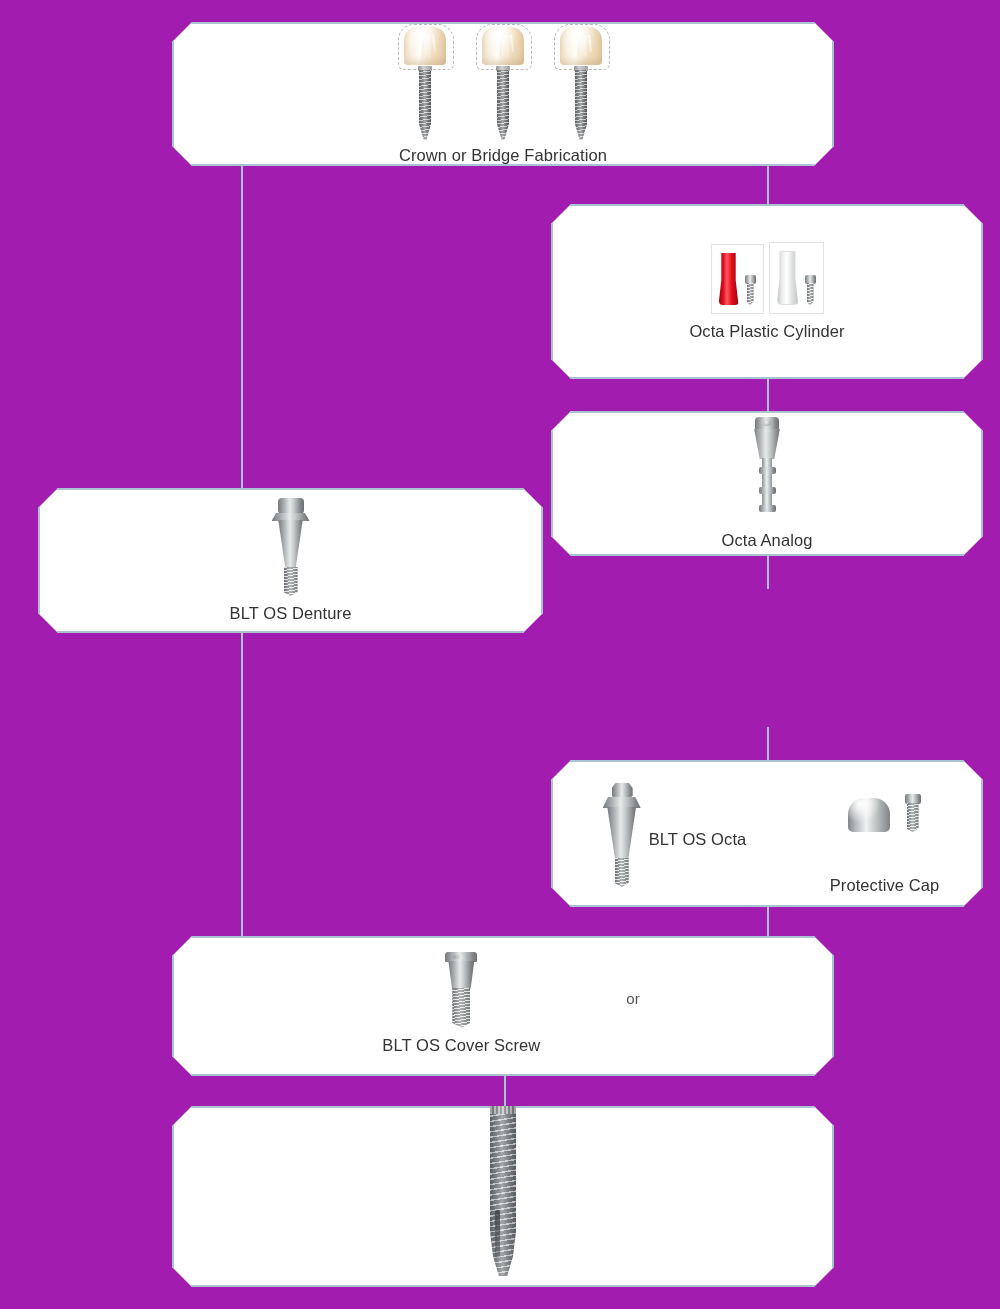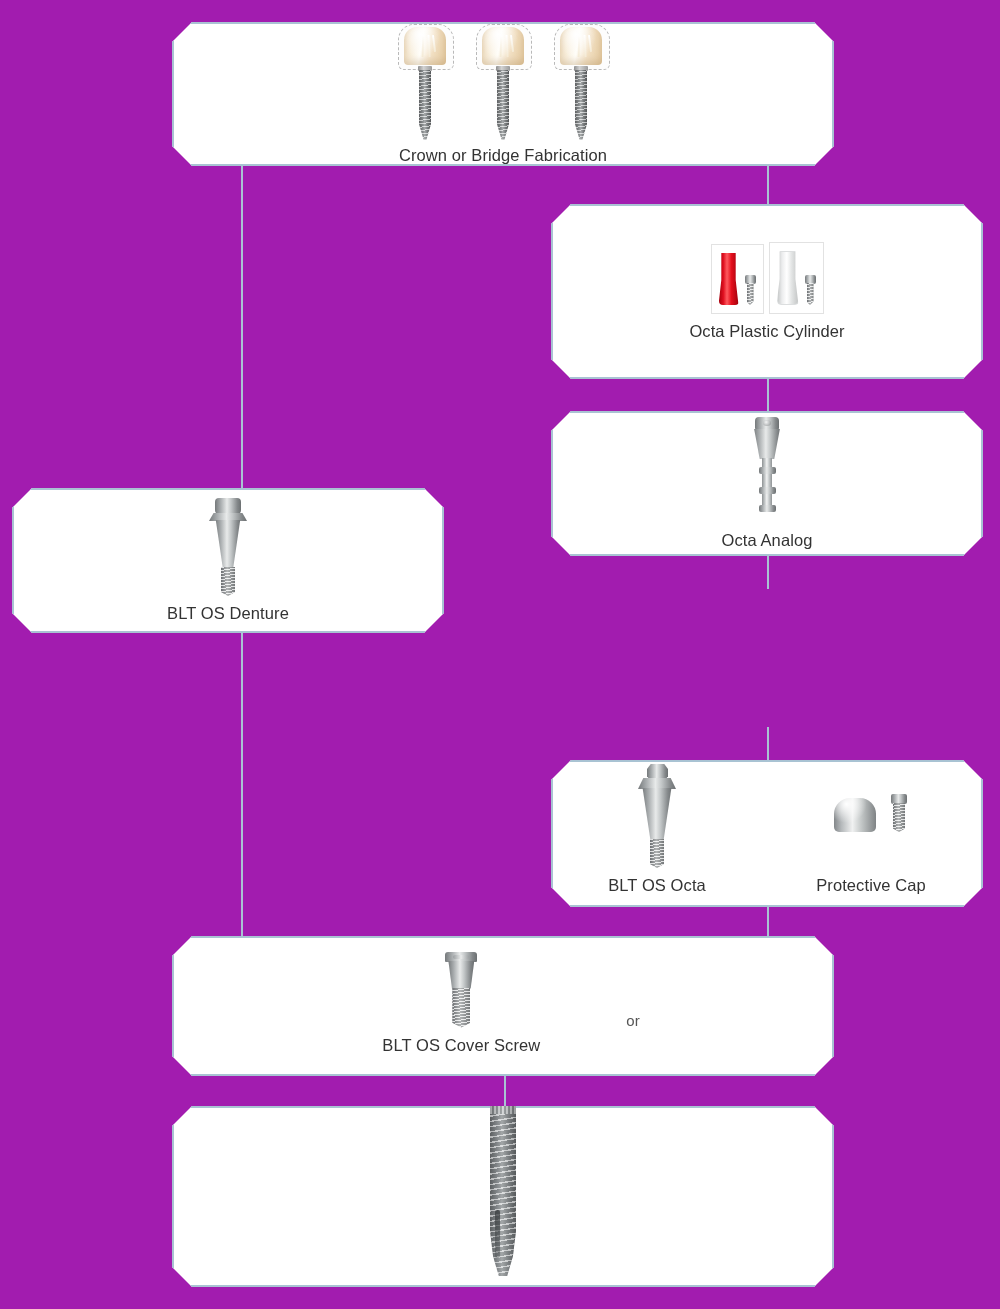--- a/index.html
+++ b/index.html
@@ -387,21 +387,21 @@
         </div>
       </div>
       <div class="caption">Octa Plastic Cylinder</div>
     </div>
   </div>
 
 
   <div class="node" style="left:551px;top:760px;width:432px;height:147px;">
     <div class="node-inner" style="flex-direction:row;justify-content:space-around;align-items:flex-end;padding-bottom:10px;">
 
-      <div style="display:flex;flex-direction:column;align-items:center;">
+      <div style="display:flex;flex-direction:row;align-items:center;">
         <div class="art" style="margin-bottom:8px;">
           <div class="octa">
             <div class="hex metal"></div>
             <div class="shoulder metal"></div>
             <div class="cone metal"></div>
             <div class="thr thread"></div>
           </div>
         </div>
         <div class="caption">BLT OS Octa</div>
       </div>
@@ -415,21 +415,21 @@
             <div class="h metal"></div>
               <div class="s thread"></div>
           </div>
         </div>
         <div class="caption">Protective Cap</div>
       </div>
 
     </div>
   </div>
 
-  <div class="node" style="left:12px;top:488px;width:432px;height:145px;">
+  <div class="node" style="left:38px;top:488px;width:505px;height:145px;">
     <div class="node-inner">
       <div class="art" style="margin-bottom:8px;">
         <div class="denture">
           <div class="top metal"></div>
           <div class="lip metal"></div>
           <div class="cone metal"></div>
           <div class="thr thread"></div>
         </div>
       </div>
       <div class="caption">BLT OS Denture</div>
@@ -445,21 +445,21 @@
             <div class="cscrew">
               <div class="head metal"></div>
               <div class="slot"></div>
               <div class="barrel metal"></div>
               <div class="thr thread"></div>
             </div>
           </div>
           <div class="caption">BLT OS Cover Screw</div>
         </div>
 
-        <div class="or-label" style="margin-bottom:26px;">or</div>
+        <div class="or-label" style="margin-bottom:48px;">or</div>
 
       </div>
 
     </div>
   </div>
 
   <div class="node" style="left:172px;top:1106px;width:662px;height:181px;">
     <div class="node-inner">
       <div class="art" style="margin-bottom:8px;">
         <div class="implant">

